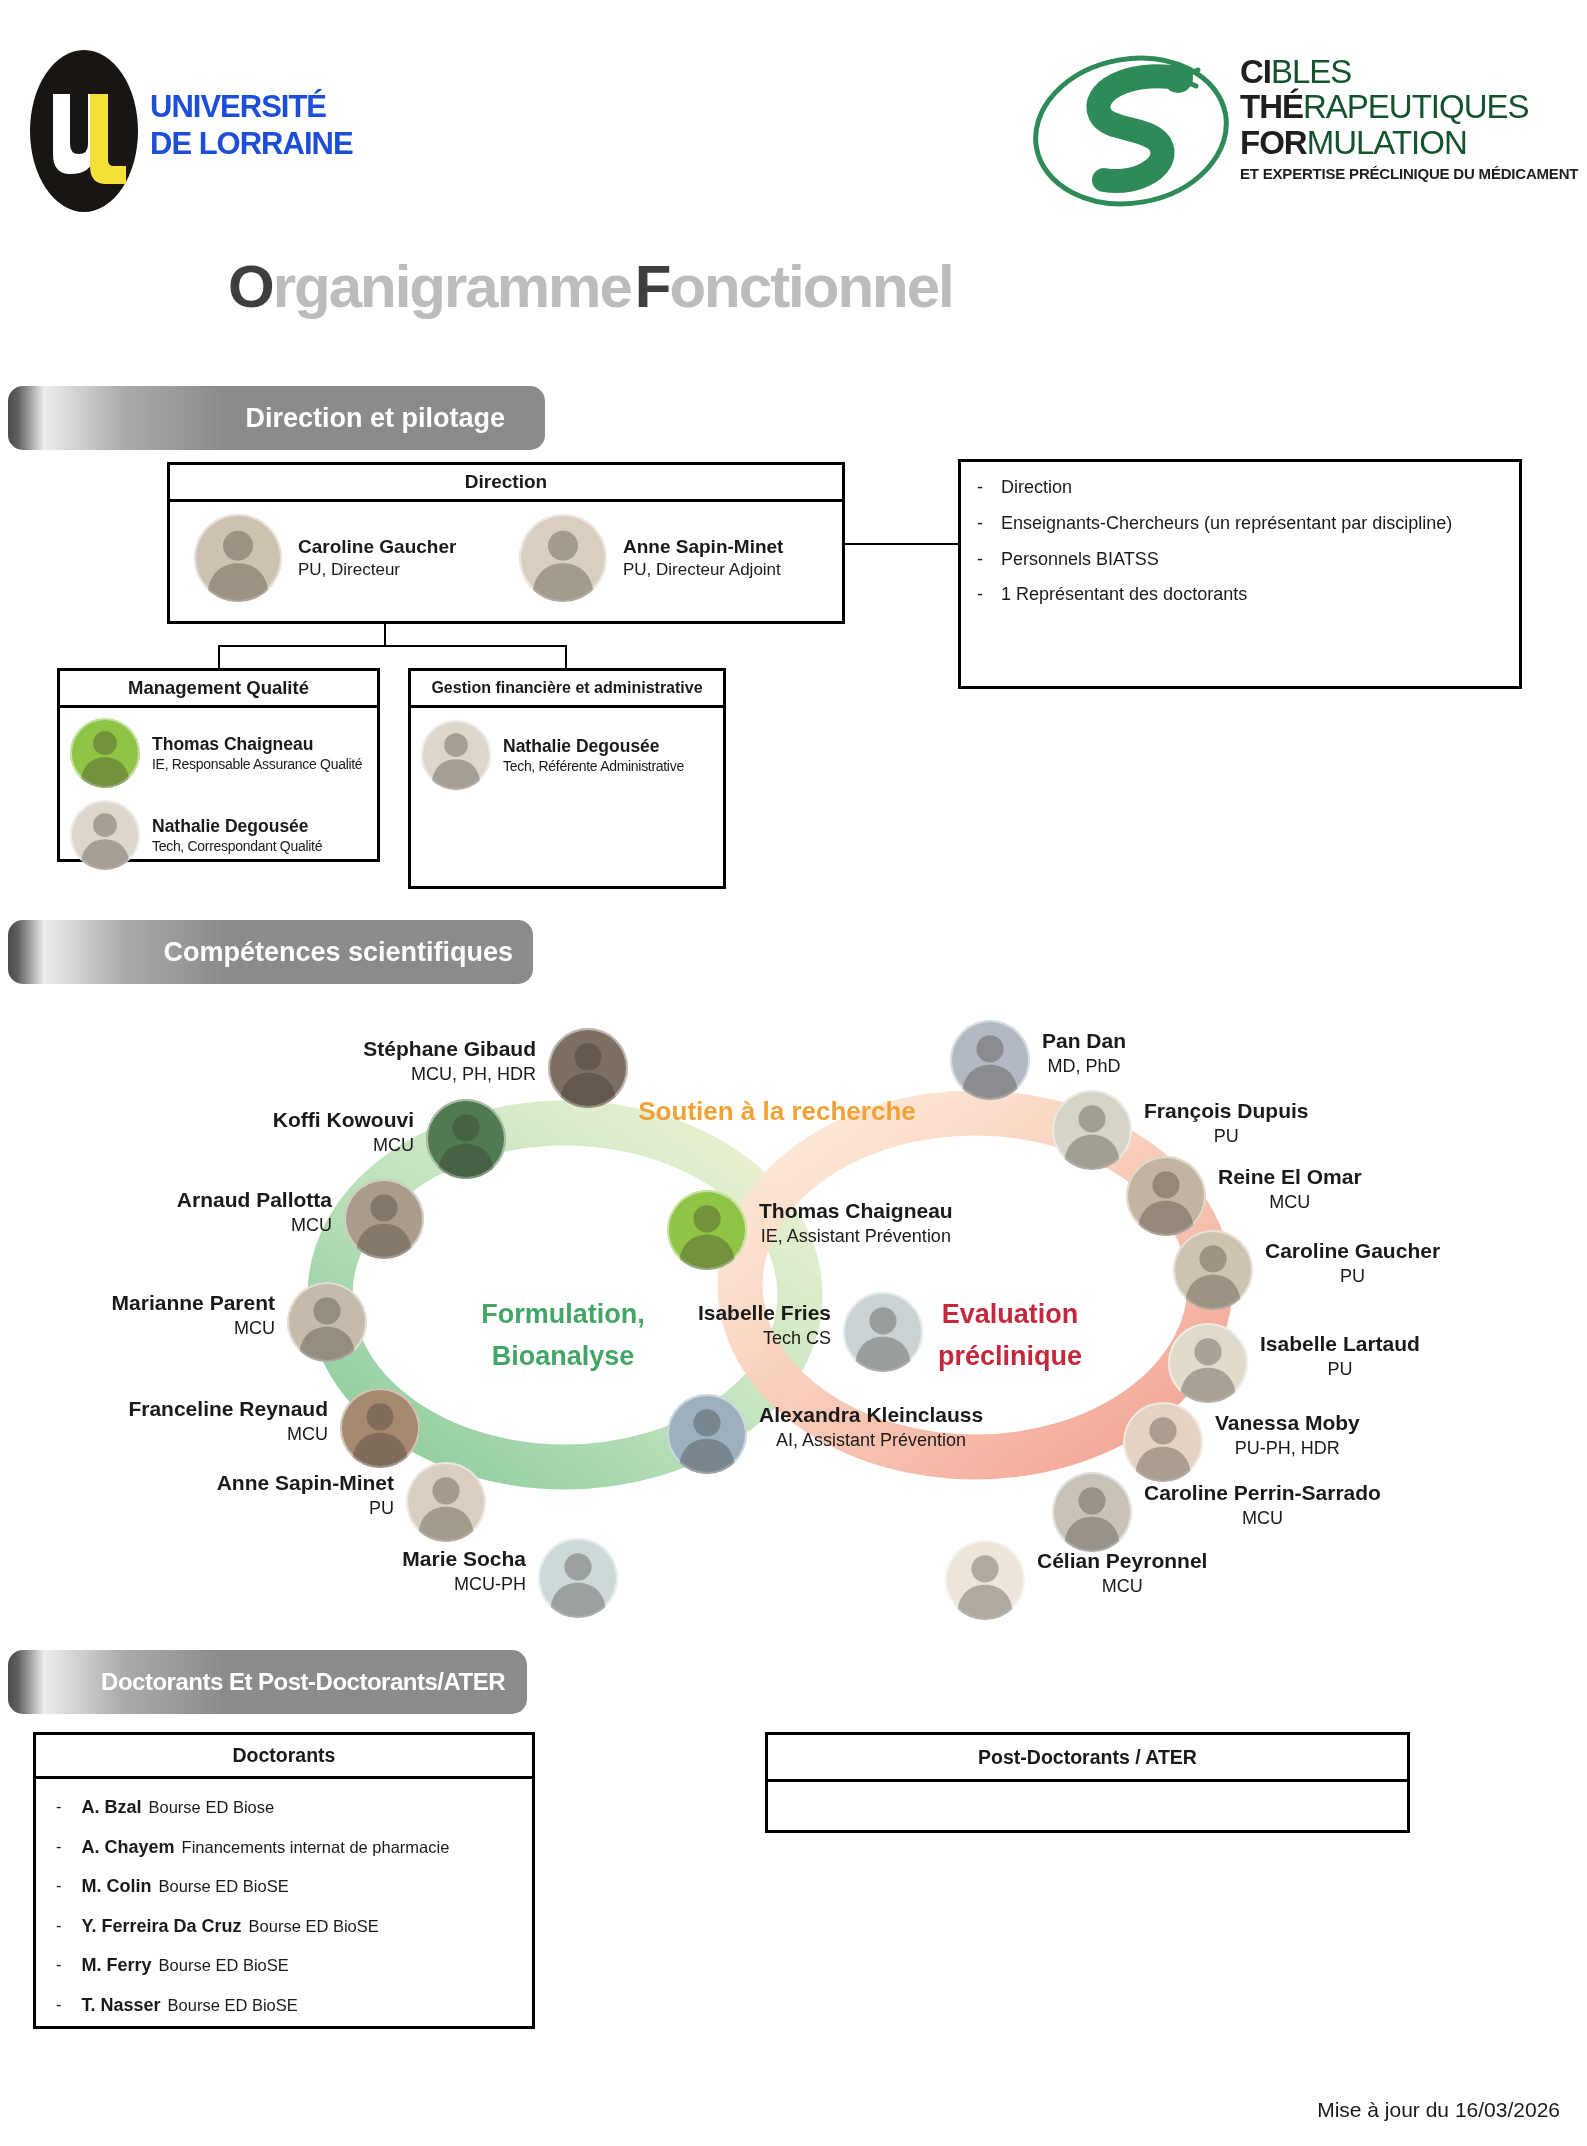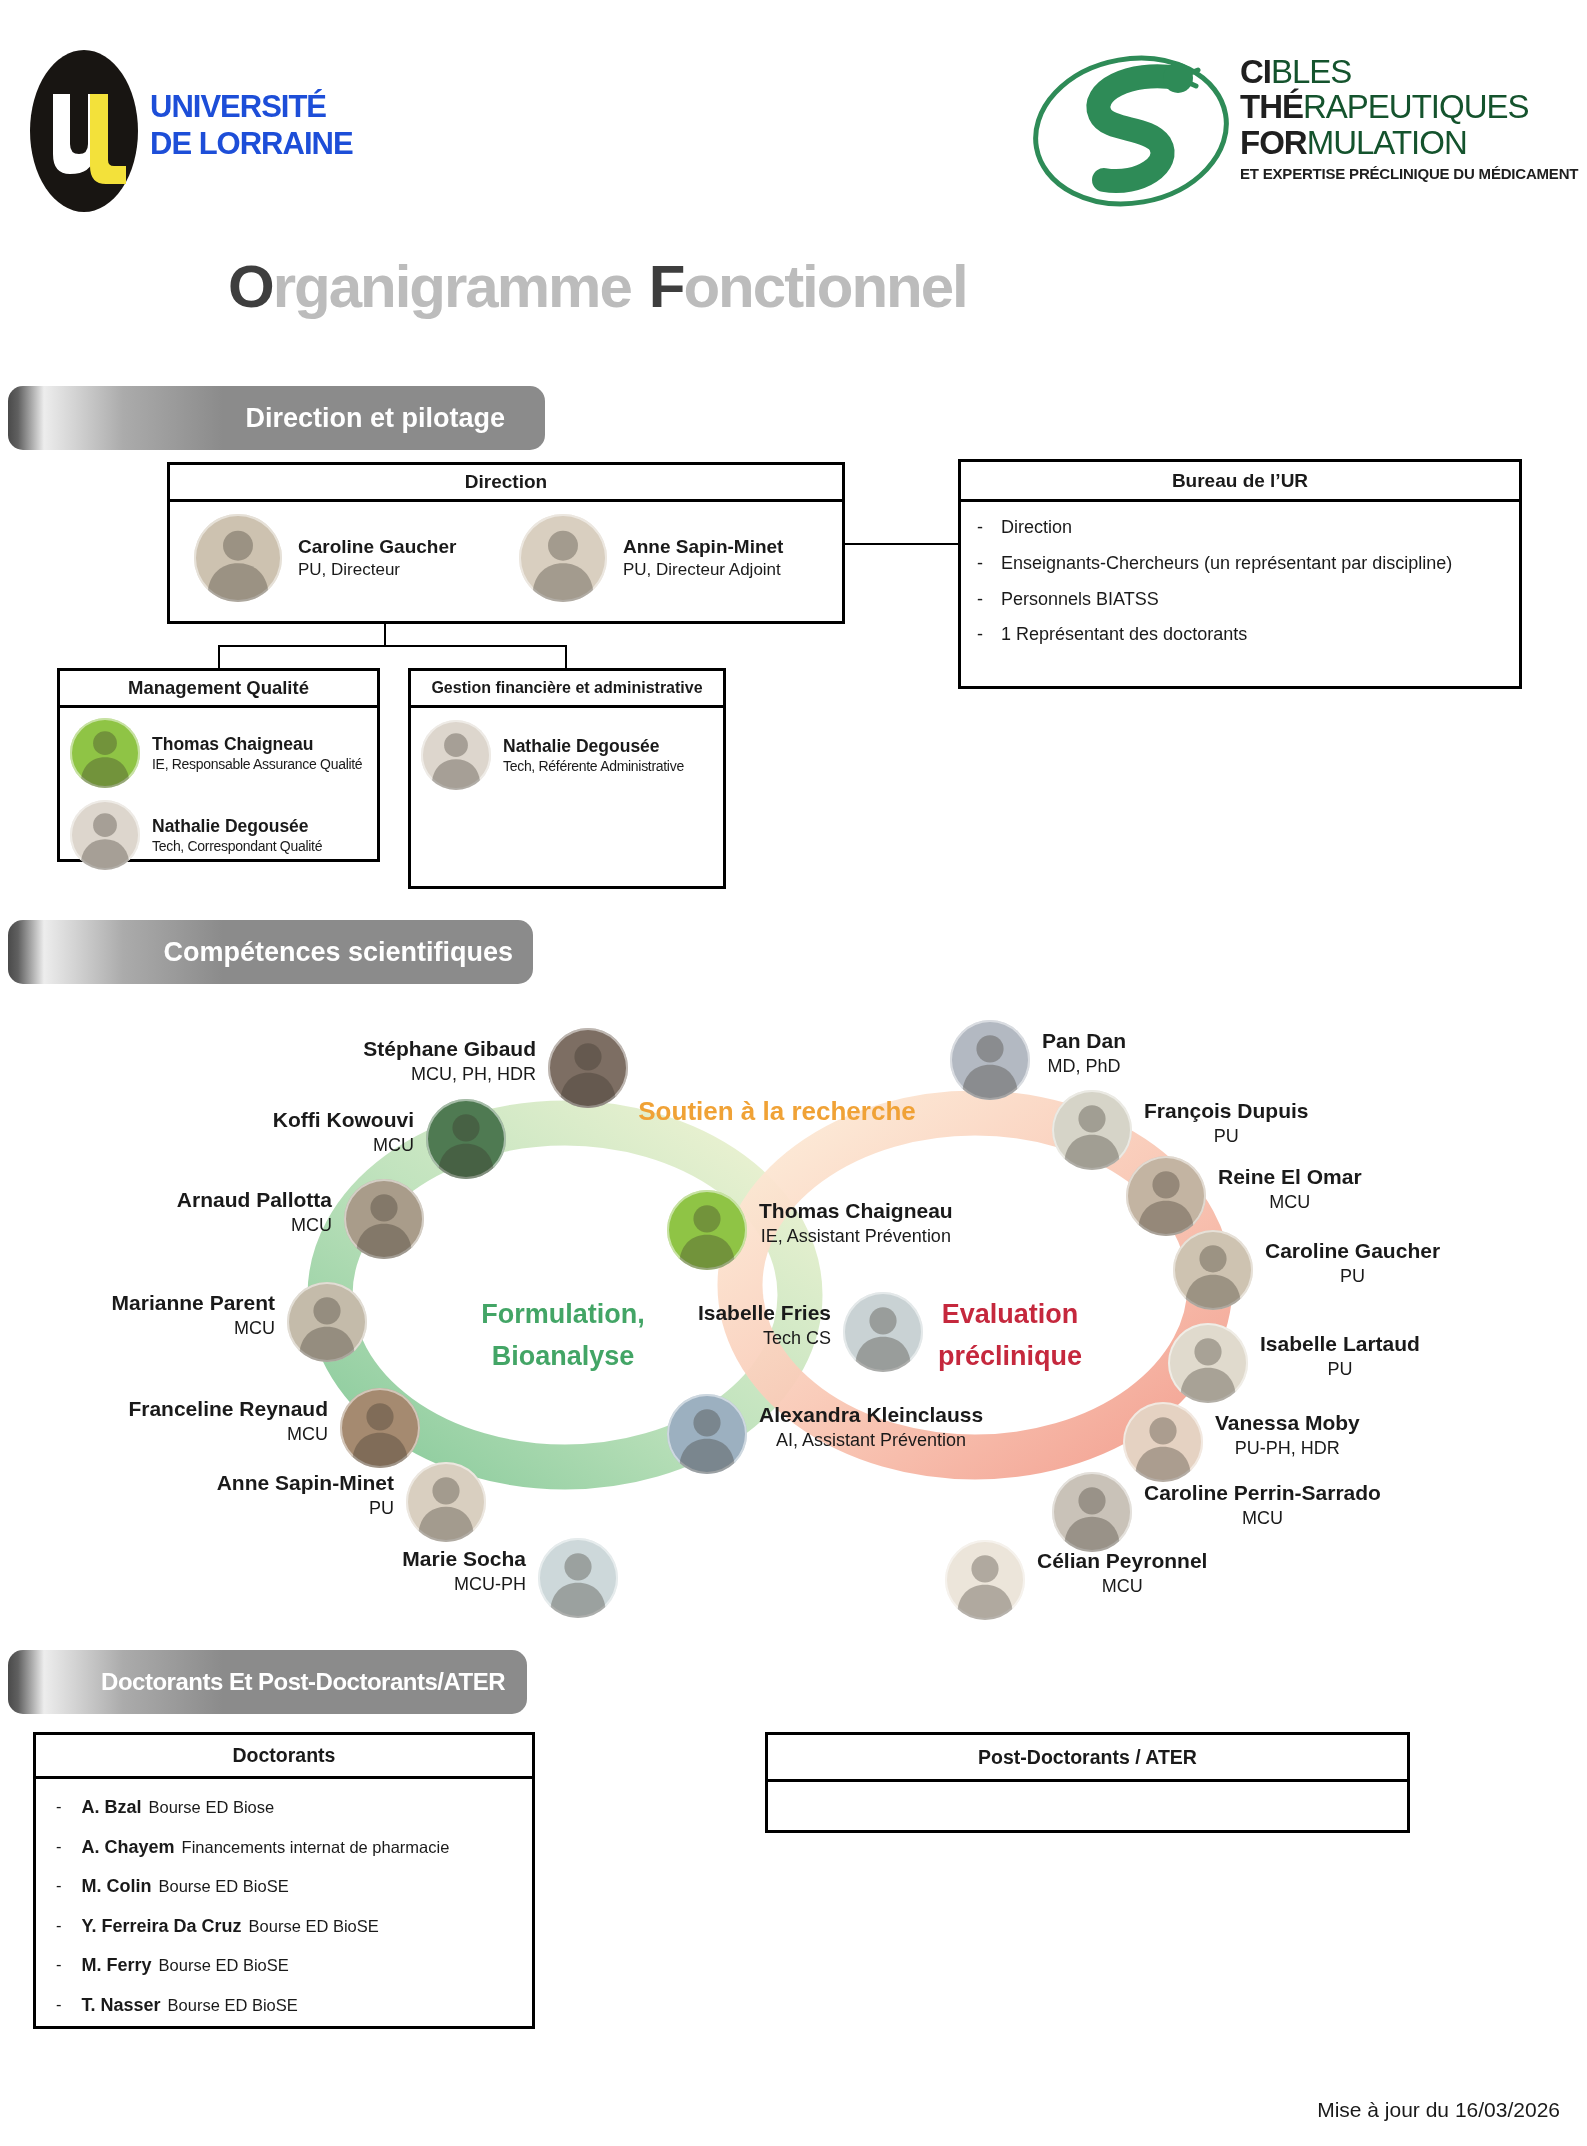--- a/index.html
+++ b/index.html
@@ -14,21 +14,21 @@
   #cithefor-snake{position:absolute;left:0;top:6px;}
   #cithefor-text{position:absolute;left:212px;top:8px;width:300px;}
   .ct-line{font-weight:700;font-size:33px;line-height:1.07;letter-spacing:-1px;white-space:nowrap;}
   .ct-bold{color:#1f1f1f;}
   .ct-light{color:#14532d;font-weight:400;}
   .ct-tag{margin-top:5px;font-weight:700;font-size:15px;letter-spacing:-0.2px;color:#1f1f1f;white-space:nowrap;}
   
   #title{left:228px;top:252px;font-size:60px;font-weight:700;letter-spacing:-2px;white-space:nowrap;}
   #title .t-dark{color:#3e3e3e;}
   #title .t-light{color:#bcbcbc;}
-  #title .t-word{margin-right:18px;}
+  #title .t-word{margin-right:4px;}
   
   .banner{left:8px;height:64px;border-radius:15px;
           background:linear-gradient(90deg,#4a4a4a 0px,#606060 10px,#ededed 36px,#ababab 115px,#8b8b8b 215px,#8b8b8b 100%);
           display:flex;align-items:center;justify-content:flex-end;
           color:#fff;font-weight:700;font-size:27px;white-space:nowrap;}
   #banner-direction{top:386px;width:497px;padding-right:40px;}
   #banner-science{top:920px;width:505px;padding-right:20px;}
   #banner-phd{top:1650px;width:497px;padding-right:22px;font-size:24px;letter-spacing:-0.5px;}
   
   .box{position:absolute;border:3px solid #000;background:#fff;box-sizing:border-box;}
@@ -155,21 +155,20 @@
           </div>
           <div>
             <div class="m-name">Anne Sapin-Minet</div>
             <div class="m-role">PU, Directeur Adjoint</div>
           </div>
         </div>
       </div>
   </div>
 
   <div id="bureau-box" class="box">
-    <div class="box-header">Bureau de l’UR</div>
     <div id="bureau-list">
         <div class="bureau-item">
           <span class="dash">-</span>
           <span>Direction</span>
         </div>
         <div class="bureau-item">
           <span class="dash">-</span>
           <span>Enseignants-Chercheurs (un représentant par discipline)</span>
         </div>
         <div class="bureau-item">

